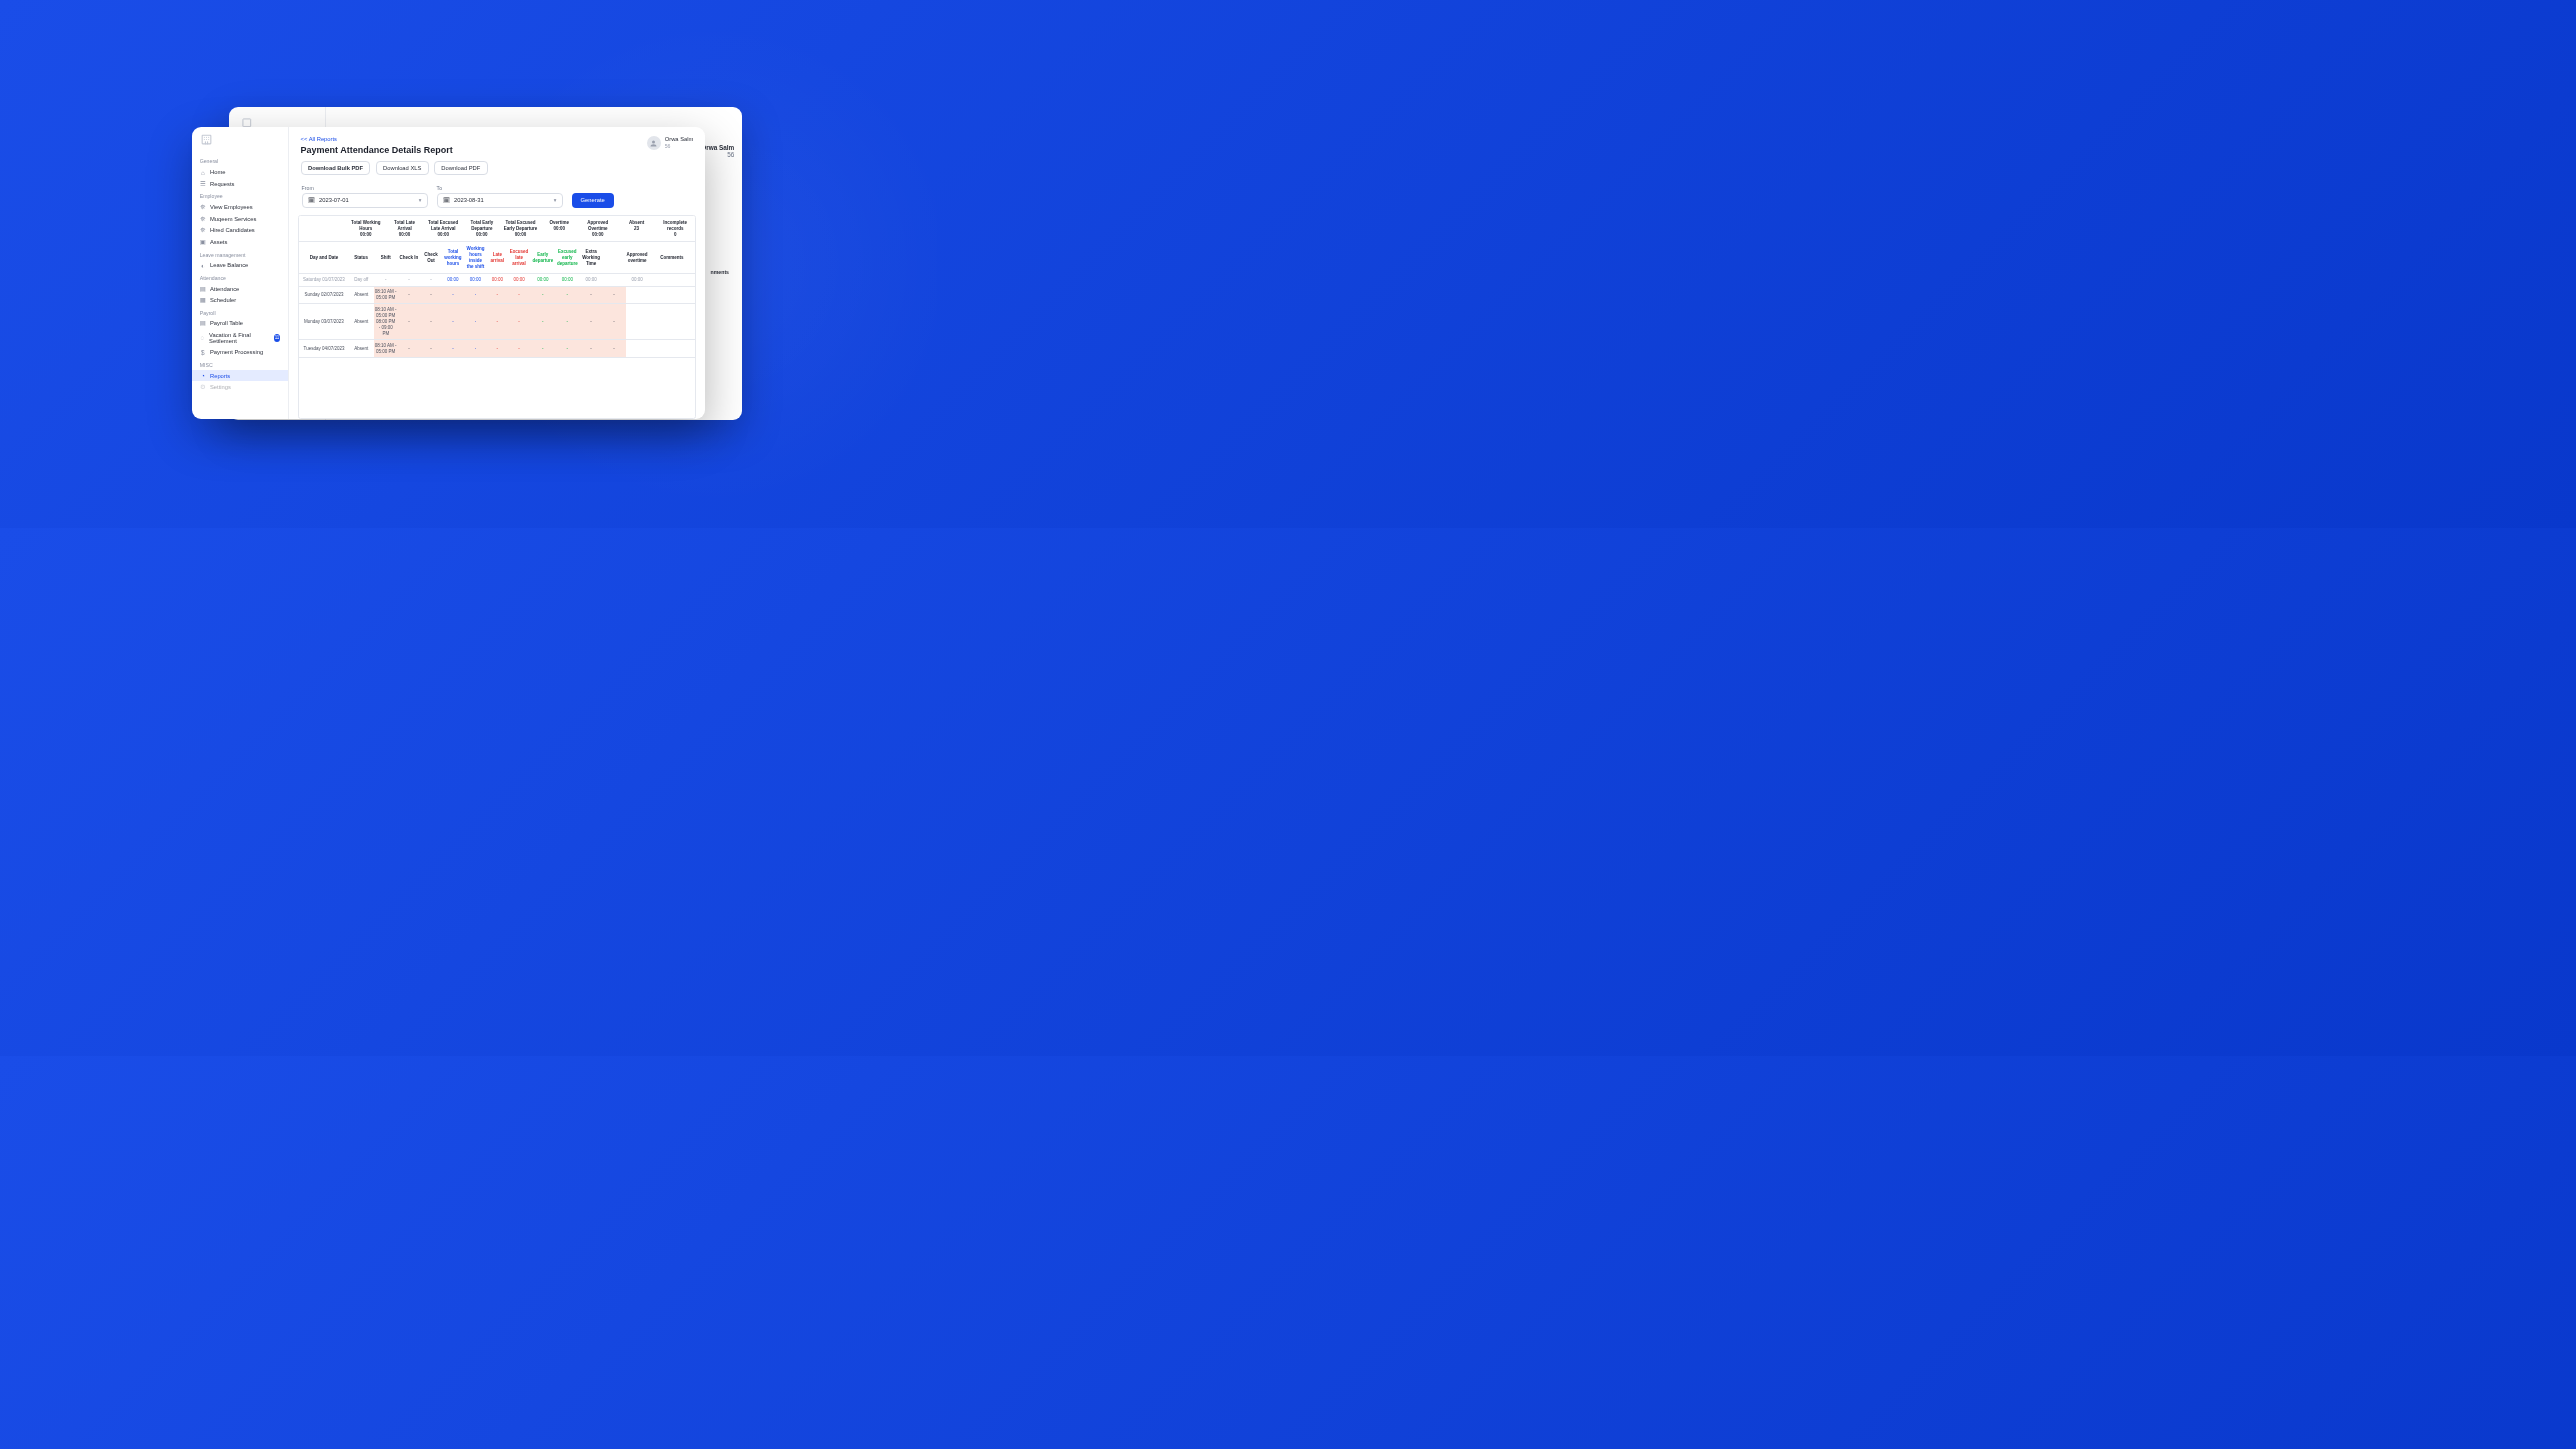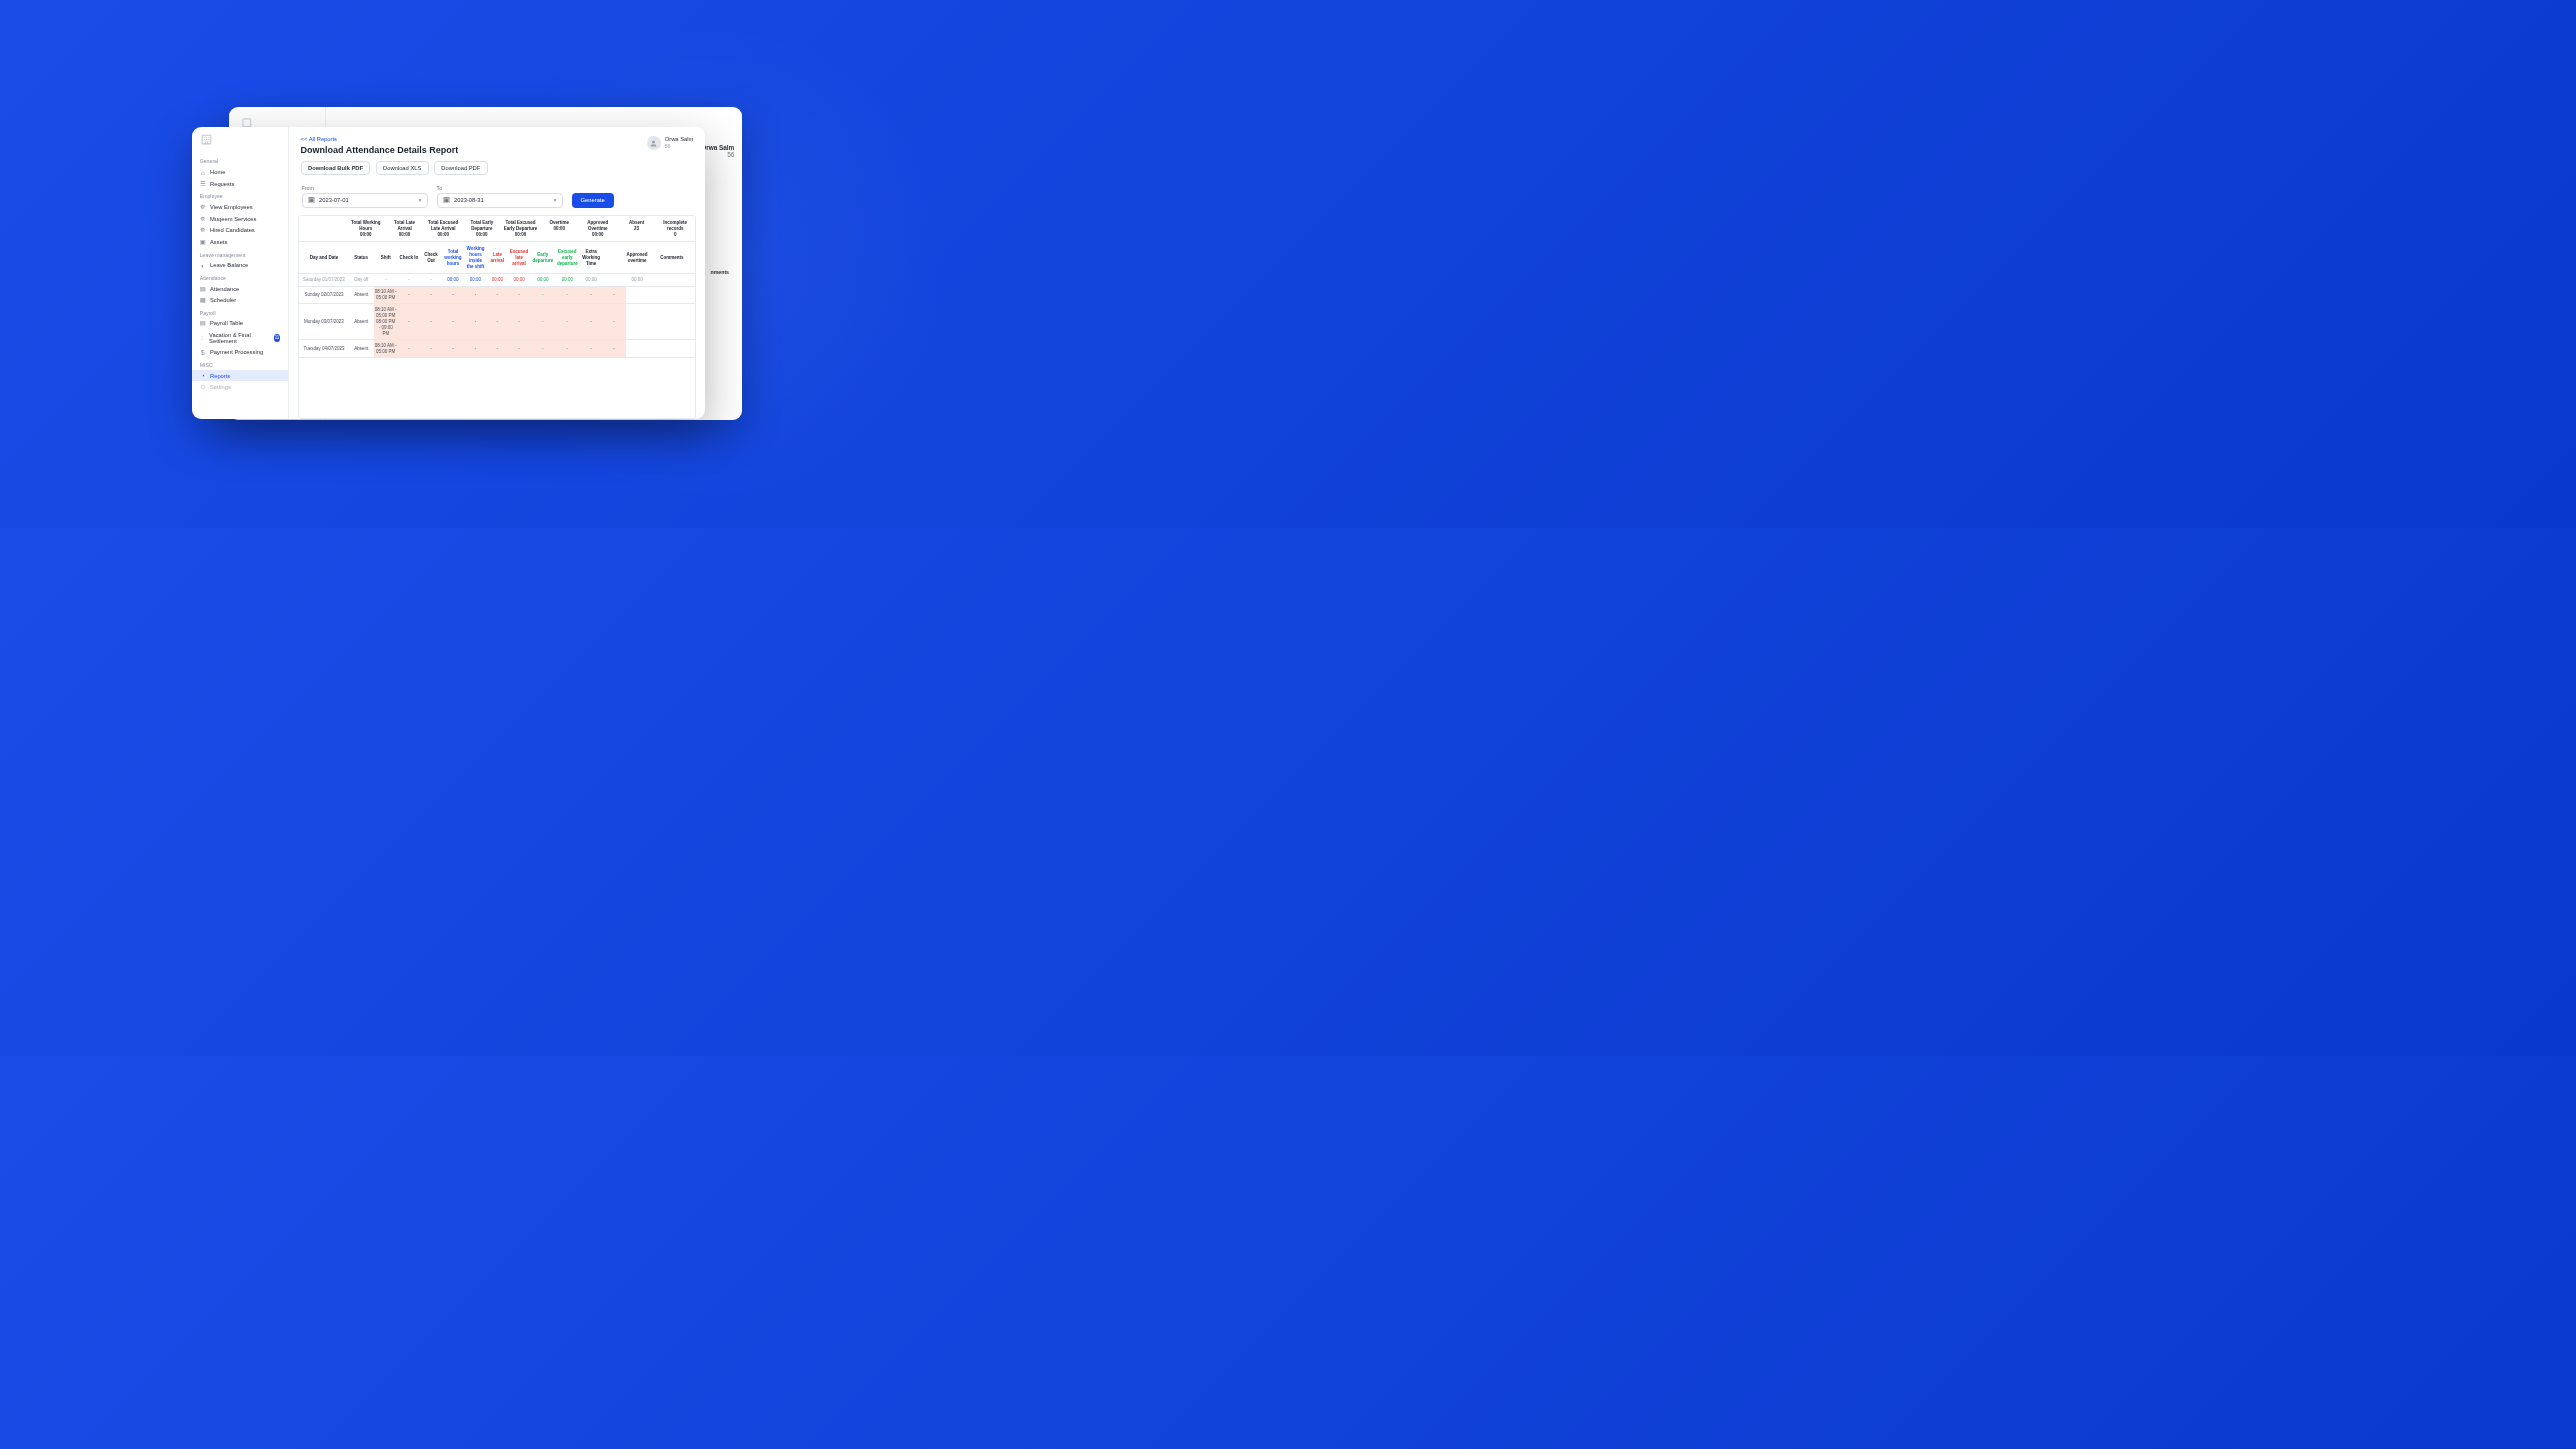--- a/index.html
+++ b/index.html
@@ -404,21 +404,21 @@
     <div class="nav-item" style="opacity:.4">
         <span class="icon">⚙</span>
         <span>Settings</span>
       </div>
   </div>
 
   <div class="main">
     <div class="topbar">
       <div>
         <div class="breadcrumb-link">&lt;&lt; All Reports</div>
-        <div class="page-title">Download Attendance Details Report</div>
+        <div class="page-title">Payment Attendance Details Report</div>
       </div>
       <div class="user-block">
         <div class="avatar">
           <svg width="9" height="9" viewBox="0 0 24 24" fill="#9aa0ae">
               <circle cx="12" cy="8" r="4"></circle>
               <path d="M4 20c0-4 4-6 8-6s8 2 8 6"></path>
             </svg>
         </div>
         <div class="user-text">
           <div>Orwa Salm</div>

